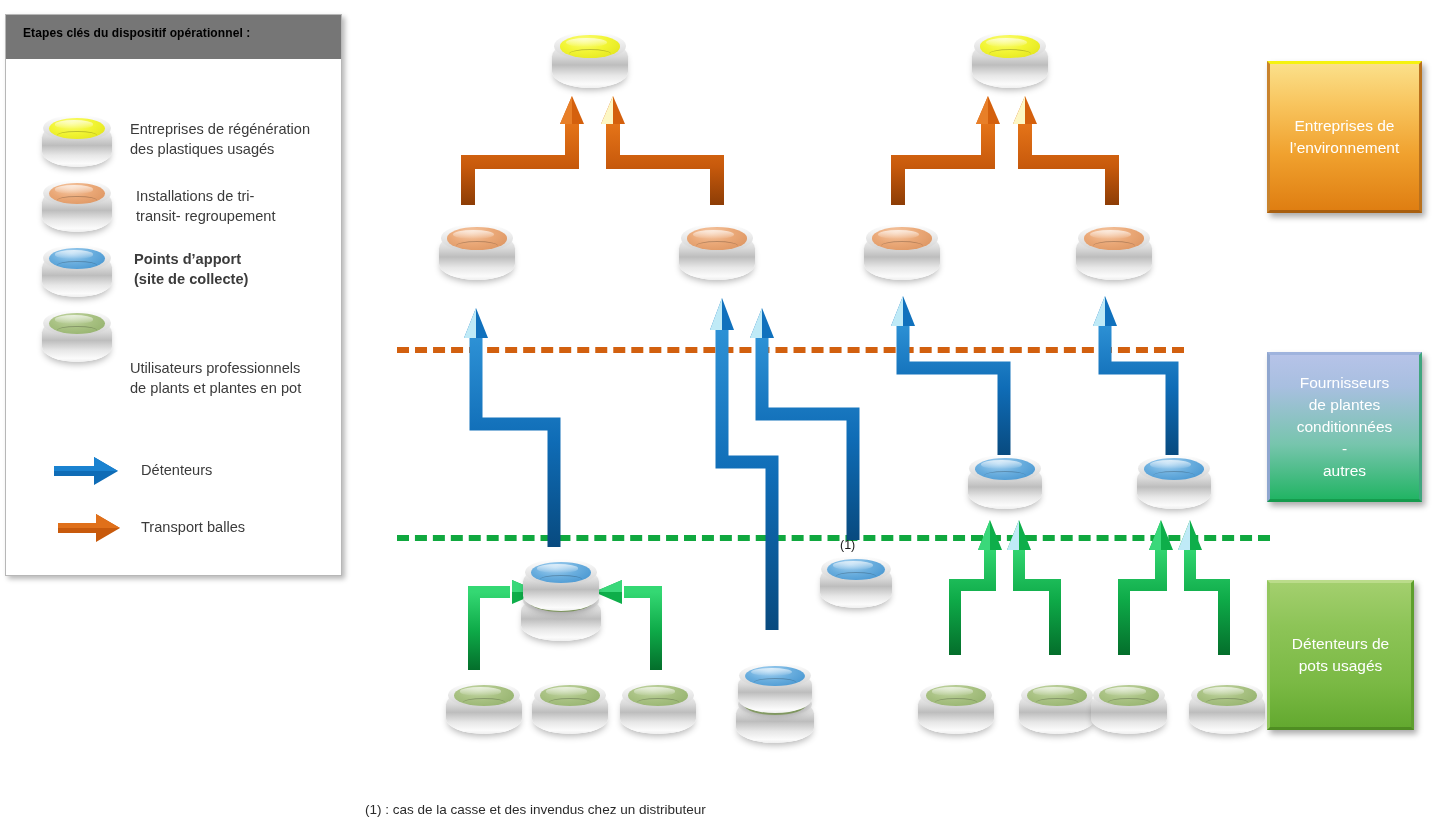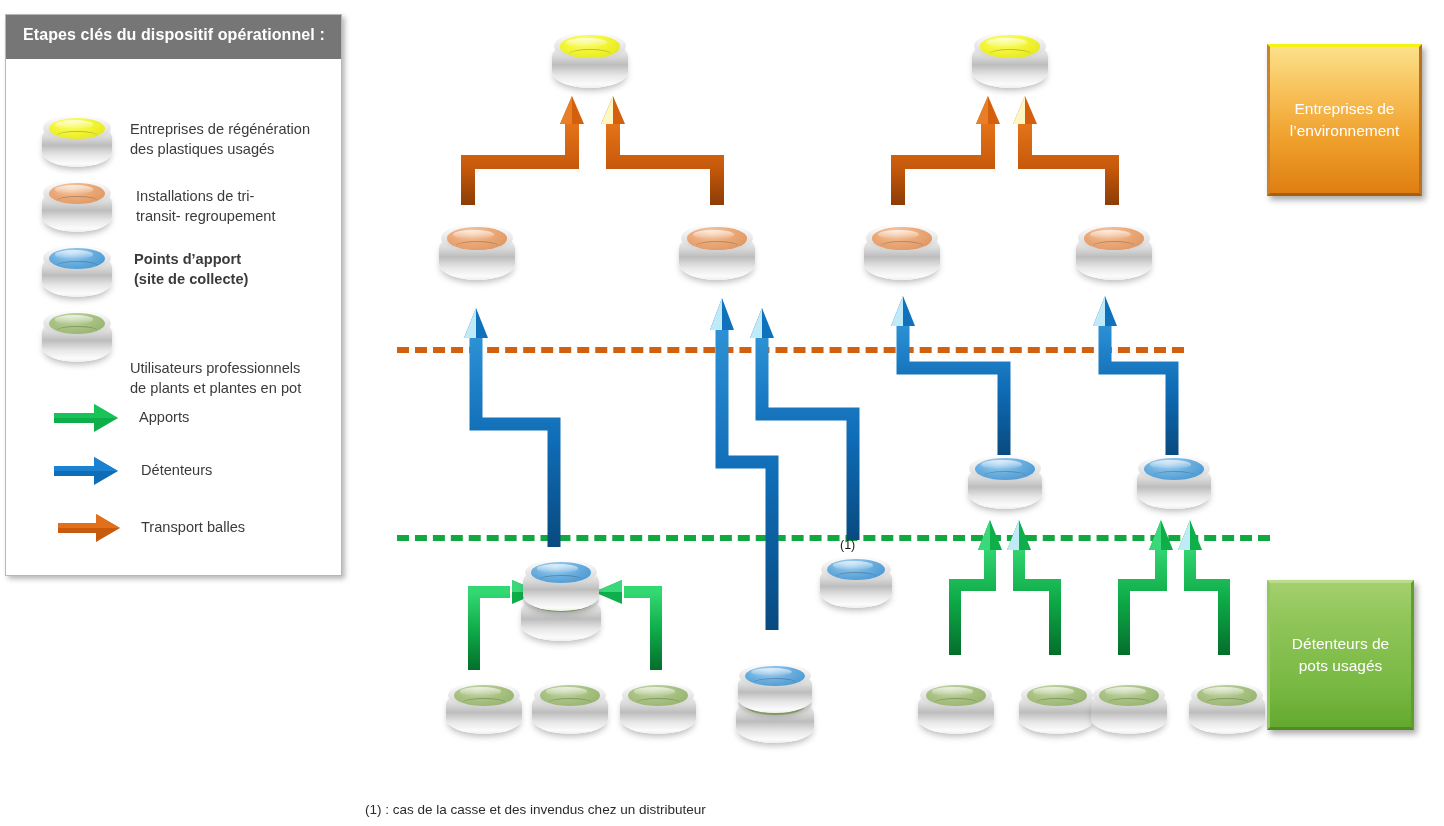--- a/index.html
+++ b/index.html
@@ -20,21 +20,21 @@
     box-shadow:3px 3px 5px rgba(0,0,0,.28);
     box-sizing:border-box;
   }
   .legend-header{
     position:absolute;left:0;top:0;width:100%;height:44px;
     background:#767676;
     box-sizing:border-box;
   }
   .legend-header-text{
     position:absolute;left:17px;top:11px;
-    color:#ffffff;font-size:16px;font-weight:bold;
+    color:#000000;font-size:12px;font-weight:bold;
     letter-spacing:.1px;
     white-space:nowrap;
   }
   .legend-body{position:absolute;left:0;top:44px;width:100%;height:518px;}
 
   .legend-row{position:absolute;left:0;width:337px;}
   .legend-label{
     position:absolute;
     color:#3b3b3b;font-size:14.6px;line-height:20px;
     white-space:pre;
@@ -408,23 +408,30 @@
     <div class="seam"></div>
   </div>
   <div class="pot green" style="left:1189px;top:682px;width:76px;height:52px;">
     <div class="body"></div>
     <div class="rimbase"></div>
     <div class="fill"></div>
     <div class="gloss"></div>
     <div class="seam"></div>
   </div>
 
-  <div class="cat-box cat-env" style="left:1267px;top:44px;width:155px;height:152px;">
+  <div class="cat-box cat-env" style="left:1267px;top:61px;width:155px;height:152px;">
     <span class="inner">Entreprises de
 l’environnement</span>
+  </div>
+  <div class="cat-box cat-four" style="left:1267px;top:352px;width:155px;height:150px;">
+    <span class="inner">Fournisseurs
+de plantes
+conditionnées
+-
+autres</span>
   </div>
   <div class="cat-box cat-det" style="left:1267px;top:580px;width:147px;height:150px;">
     <span class="inner">Détenteurs de
 pots usagés</span>
   </div>
 
   <div class="legend-panel">
     <div class="legend-header">
       <div class="legend-header-text">Etapes clés du dispositif opérationnel :</div>
     </div>
@@ -471,27 +478,20 @@
           <div class="body"></div>
           <div class="rimbase"></div>
           <div class="fill"></div>
           <div class="gloss"></div>
           <div class="seam"></div>
         </div>
         <div class="legend-label" style="left:124px;top:10px;margin-top:44px;">Utilisateurs professionnels
 de plants et plantes en pot</div>
       </div>
 
-      <div class="legend-row" style="top:340px;height:40px;">
-        <svg class="legend-arrow" style="left:48px;top:4px;" width="66" height="30" viewBox="0 0 66 30">
-          <path d="M0,10 L40,10 L40,1 L64,15 L40,29 L40,20 L0,20 Z" fill="#0eae4a"></path>
-          <path d="M0,10 L40,10 L40,1 L64,15 L40,15 L0,15 Z" fill="#18c45a"></path>
-        </svg>
-        <div class="legend-label" style="left:133px;top:8px;">Apports</div>
-      </div>
 
       <div class="legend-row" style="top:393px;height:40px;">
         <svg class="legend-arrow" style="left:48px;top:4px;" width="66" height="30" viewBox="0 0 66 30">
           <path d="M0,10 L40,10 L40,1 L64,15 L40,29 L40,20 L0,20 Z" fill="#0f6cb6"></path>
           <path d="M0,10 L40,10 L40,1 L64,15 L40,15 L0,15 Z" fill="#1a82d0"></path>
         </svg>
         <div class="legend-label" style="left:135px;top:8px;">Détenteurs</div>
       </div>
 
       <div class="legend-row" style="top:450px;height:40px;">

